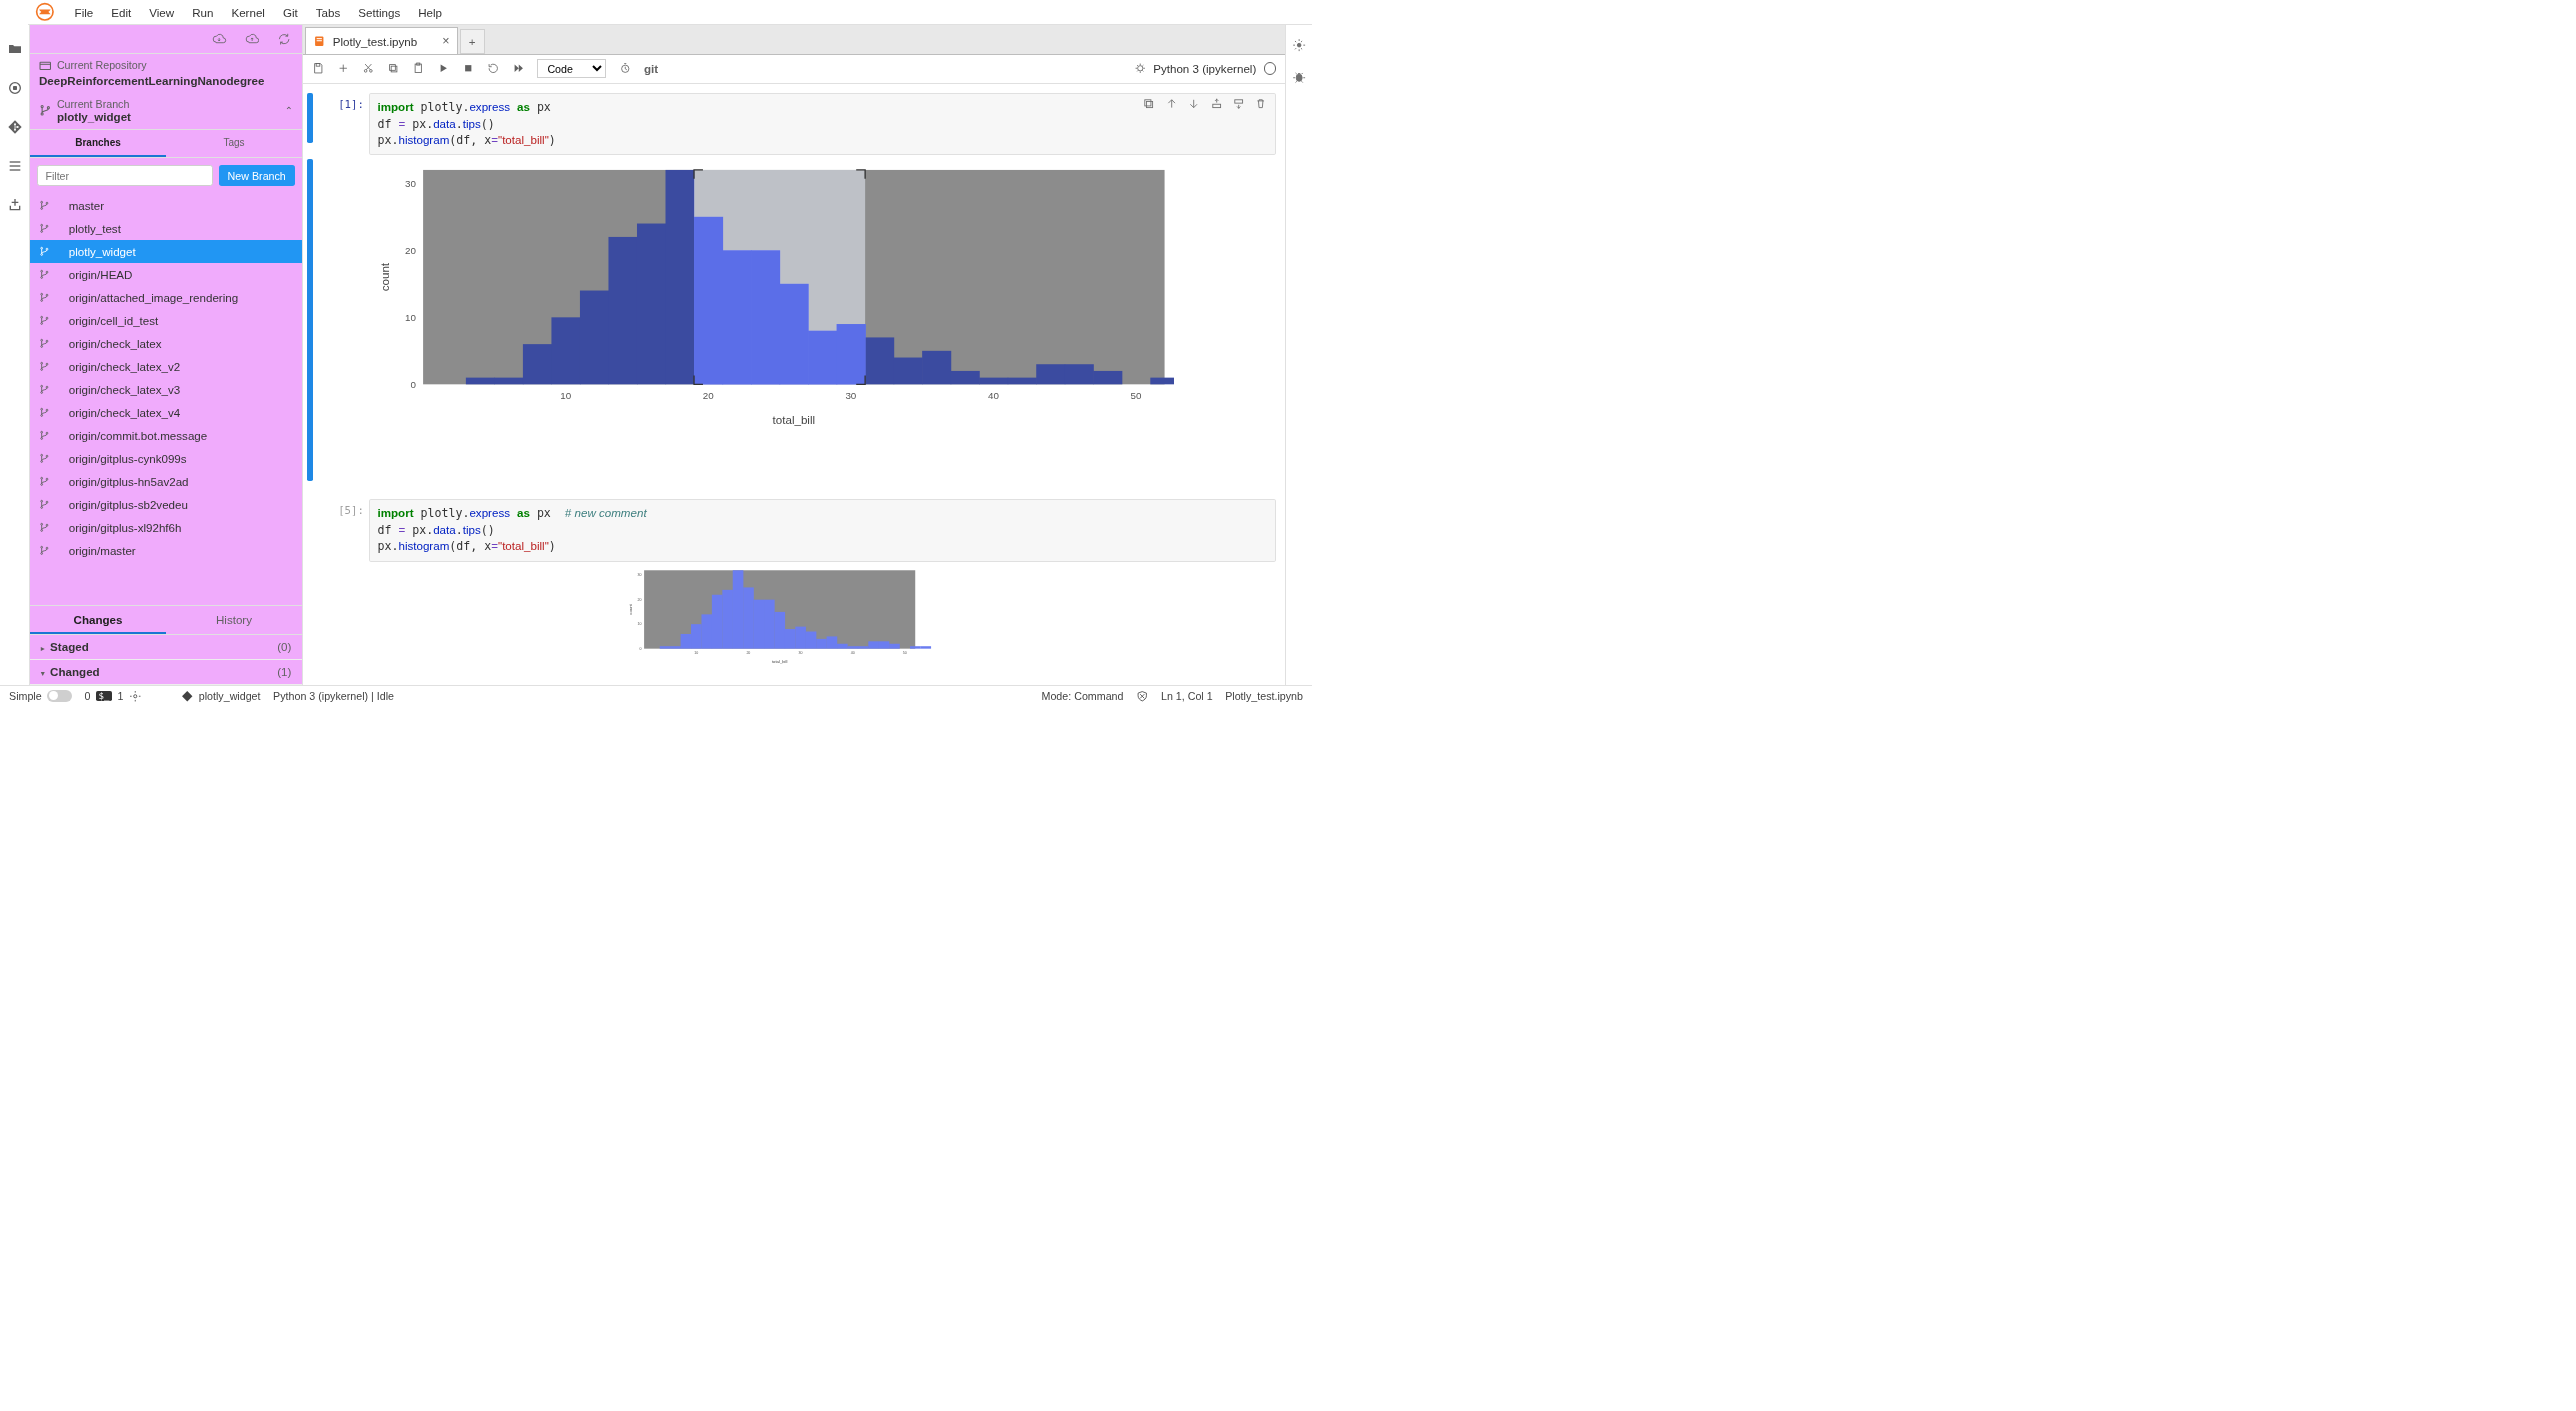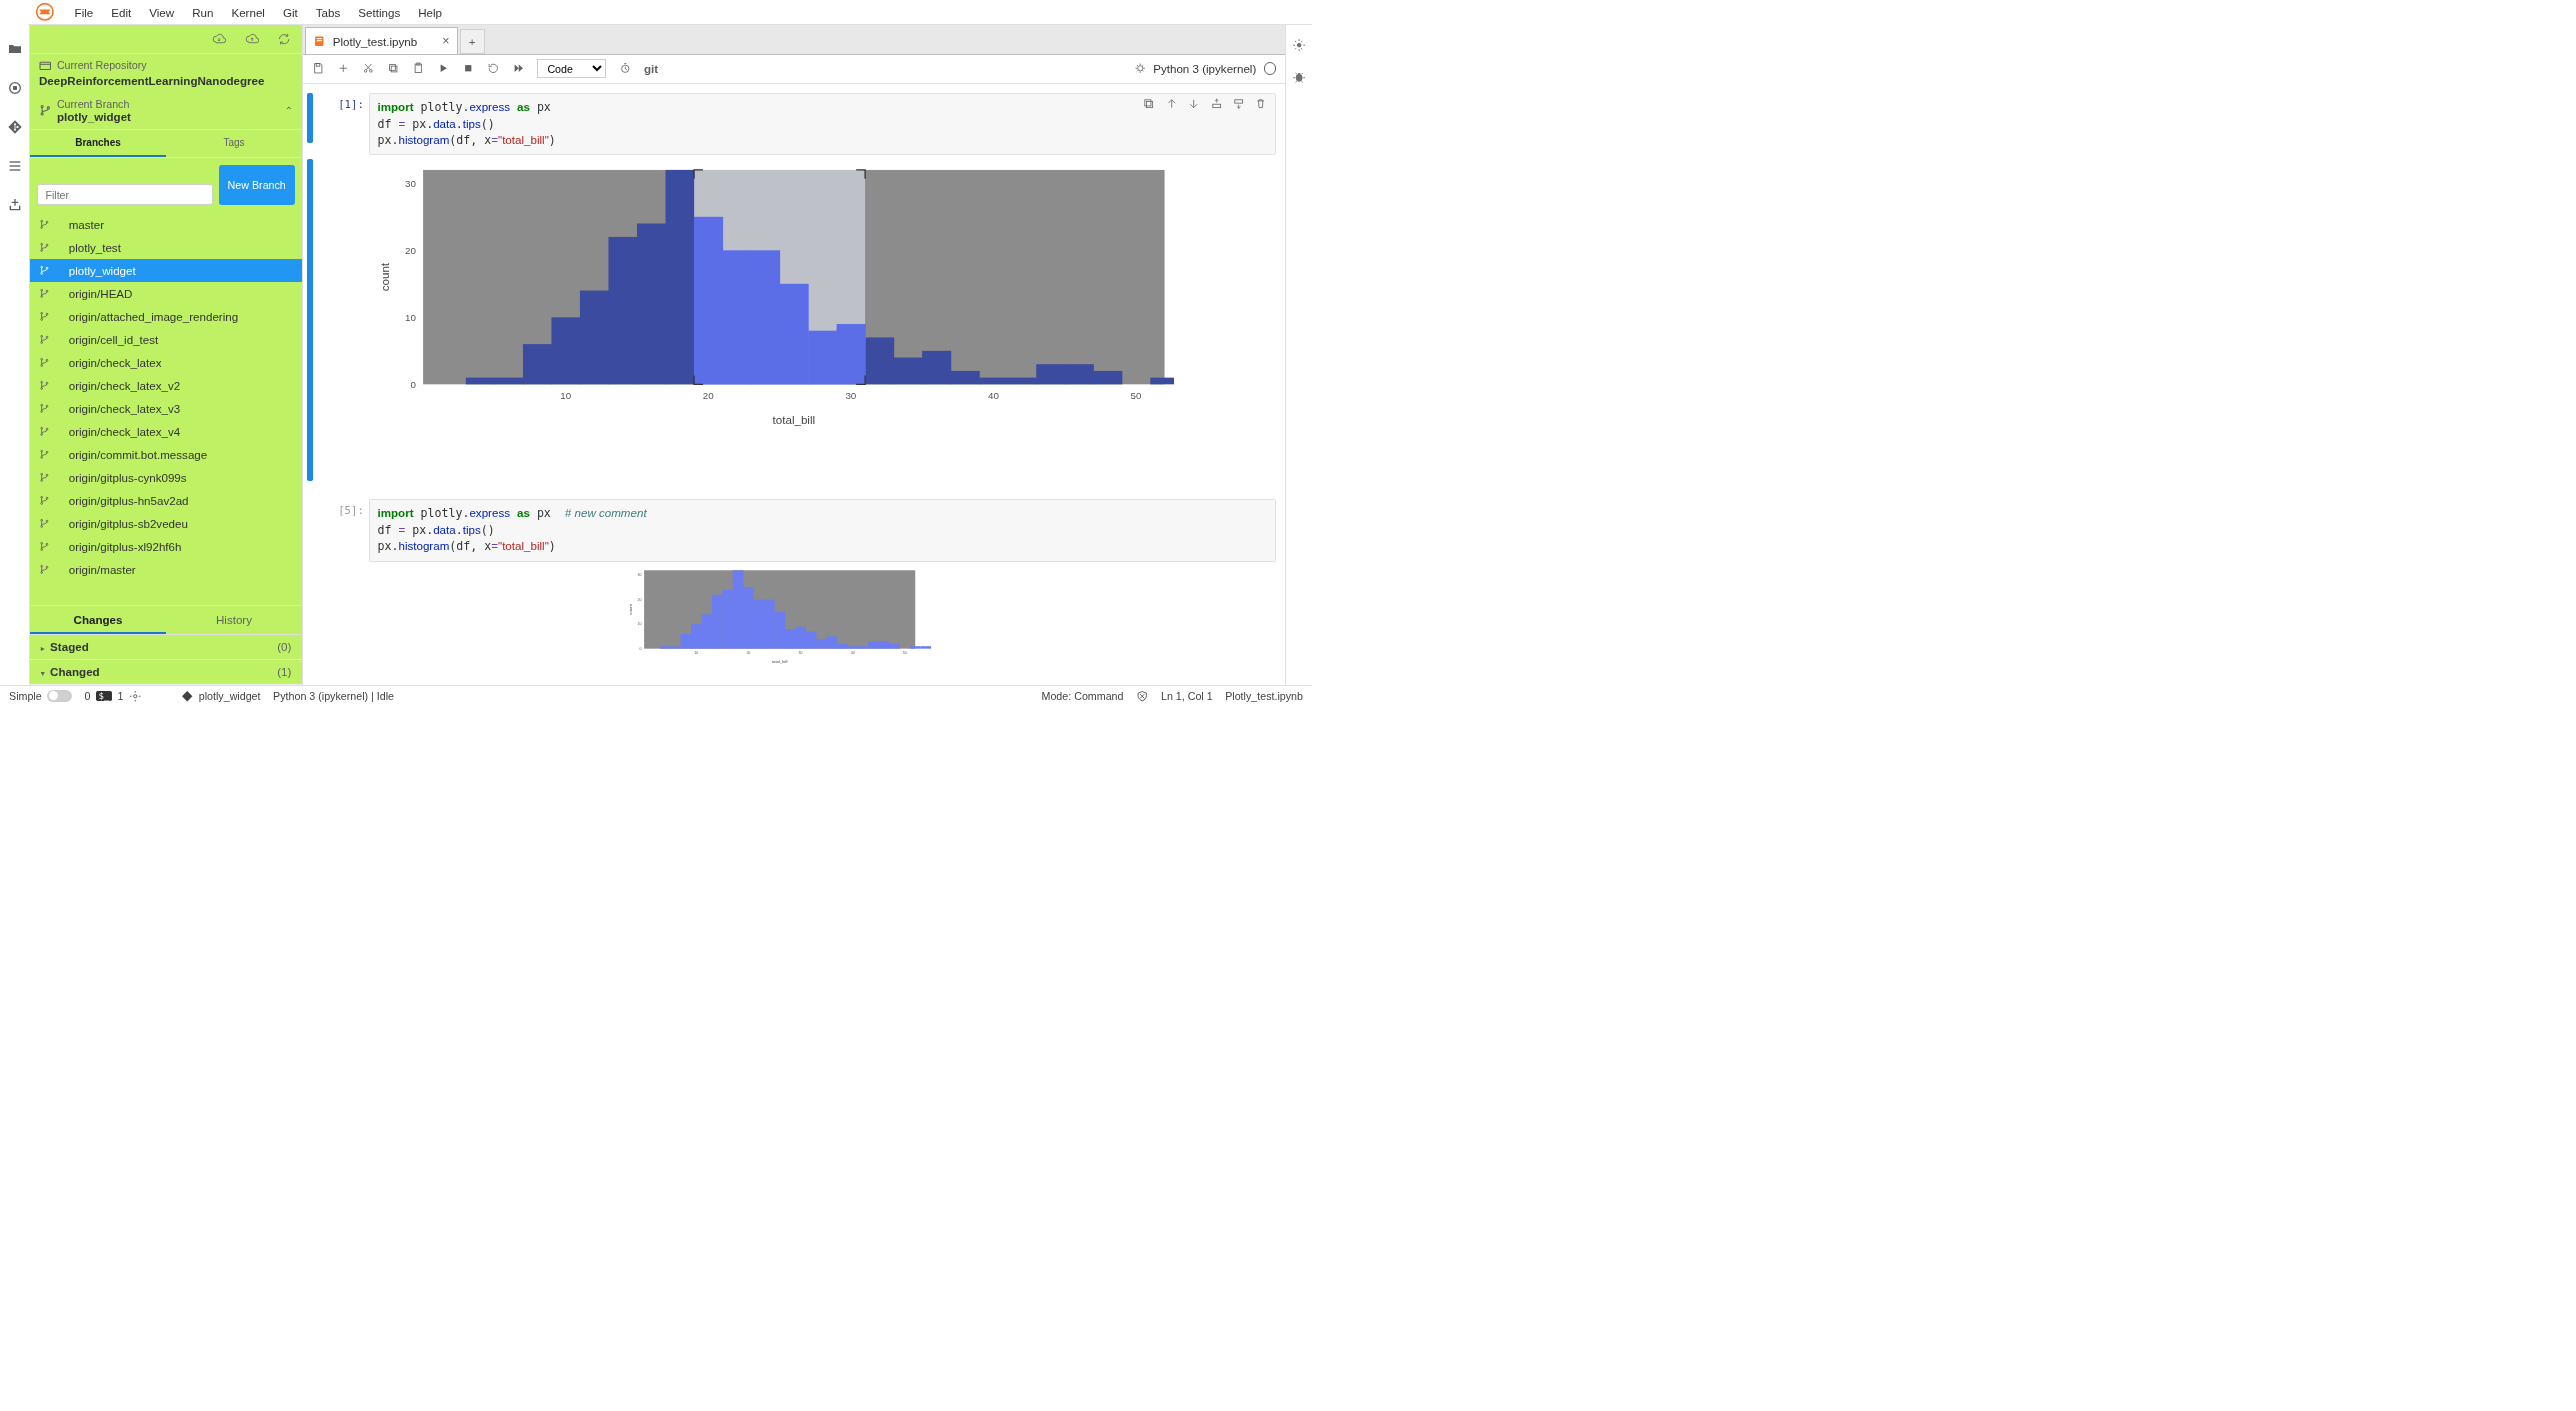--- a/index.html
+++ b/index.html
@@ -11,38 +11,38 @@
 .menubar .menu-item { padding: 3.6px 9px; cursor: default; }
 
 
 .shell { flex: 1; display: flex; min-height: 0; }
 
 
 .rail { width: 30px; background: #fff; border-right: 0.9px solid #e0e0e0; display: flex; flex-direction: column; align-items: center; padding-top: 16px; gap: 23px; }
 .rail .rail-icon { width: 16px; height: 16px; fill: #616161; cursor: pointer; }
 
 
-.sidepanel { width: 273px; background: #bef264; border-right: 0.9px solid #e0e0e0; display: flex; flex-direction: column; }
+.sidepanel { width: 273px; background: #f0abfc; border-right: 0.9px solid #e0e0e0; display: flex; flex-direction: column; }
 .sp-top { border-bottom: 0.9px solid #e0e0e0; }
 .sp-toolbar { height: 29px; display: flex; justify-content: flex-end; align-items: center; gap: 18px; padding-right: 10.7px; border-bottom: 0.9px solid #e0e0e0; }
 .sp-tb-icon { width: 14.3px; height: 14.3px; stroke: #616161; fill: none; stroke-width: 1.4; cursor: pointer; }
 .repo-block { padding: 5.4px 9px; }
 .repo-label { font-size: 10.7px; color: #616161; display:flex; align-items:center; gap:5.4px;}
 .repo-name { font-weight: 700; font-size: 11.6px; margin-top:3px;}
 .branch-block { padding: 5.4px 9px; display: flex; justify-content: space-between; align-items: center; }
 .branch-in { display:flex; align-items:center; gap:5.4px;}
 .caret { font-size: 9.8px; color:#616161; }
 
 
 .tabrow { display: flex; border-bottom: 0.9px solid #e0e0e0; }
 .tabrow .tab { flex: 1; text-align: center; padding: 7.2px 0; font-size: 10px; color:#616161; cursor:pointer; }
 .tabrow .tab.active { font-weight: 700; color:#212121; border-bottom: 2.7px solid #1976d2; }
 
 .branch-tools { display:flex; gap:5.4px; padding:7.2px 7.2px; }
-.filter-input { flex:1; border:0.9px solid #cfcfcf; border-radius:2.7px; padding:3.6px 7.2px; font-size:10.7px;margin-top:19px; }
+.filter-input { flex:1; border:0.9px solid #cfcfcf; border-radius:2.7px; padding:3.6px 7.2px; font-size:10.7px; }
 .new-branch-btn { background:#2196f3; color:#fff; border:none; border-radius:2.7px; padding:3.6px 9px; font-size:10.7px; cursor:pointer; }
 
 .branch-list { flex:1; overflow:auto; }
 .branch-item { display:flex; align-items:center; gap:19px; padding:3.6px 9px; height:23px; font-size:11.6px; cursor:pointer; }
 .branch-item.selected { background:#2196f3; color:#fff; }
 .branch-item svg { width:10.7px; height:10.7px; }
 .branch-item:not(.selected) svg { stroke:#616161; }
 .branch-item.selected svg { stroke:#fff; }
 
 .bottom-tabs { display:flex; border-top:0.9px solid #e0e0e0; border-bottom:0.9px solid #e0e0e0; }

